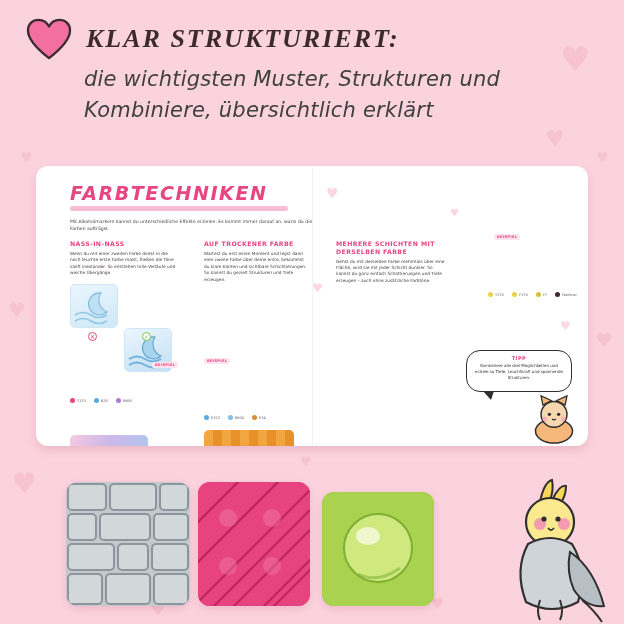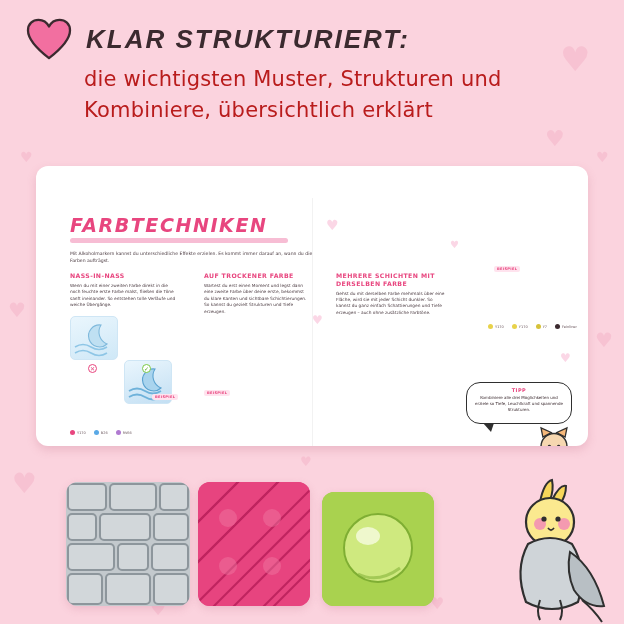--- a/index.html
+++ b/index.html
@@ -26,46 +26,47 @@
     width: 624px;
     padding-left: 26px;
   }
   .headline-row1 {
     display: flex;
     align-items: center;
     gap: 14px;
   }
   .heart-icon { width: 46px; height: 42px; flex: 0 0 auto; }
   .headline-1 {
-    font-family: Liberation Sans, sans-serif;
+    font-family: Liberation Serif, serif;
     font-weight: bold;
     font-style: italic;
     font-size: 26px;
     letter-spacing: 2px;
     color: #3b2a2f;
   }
   .headline-2, .headline-3 {
     font-size: 21px;
-    color: #b91c1c;
+    color: #404040;
     margin-left: 58px;
     margin-top: 7px;
     letter-spacing: .2px;
+    font-style: italic;
   }
 
   
   .spread {
     position: absolute;
     left: 36px; top: 166px;
     width: 552px; height: 280px;
     background: #ffffff;
     border-radius: 12px;
     box-shadow: 0 4px 10px rgba(180,90,120,.22);
     overflow: hidden;
   }
-  .spread-inner { position: relative; width: 100%; height: 100%; margin-top: 32px; }
+  .spread-inner { position: relative; width: 100%; height: 100%; }
   .gutter {
     position: absolute; left: 50%; top: 0; width: 1px; height: 100%;
     background: rgba(0,0,0,.05);
   }
 
   .page-title {
     position: absolute;
     left: 34px; top: 16px;
     font-weight: bold;
     font-style: italic;

